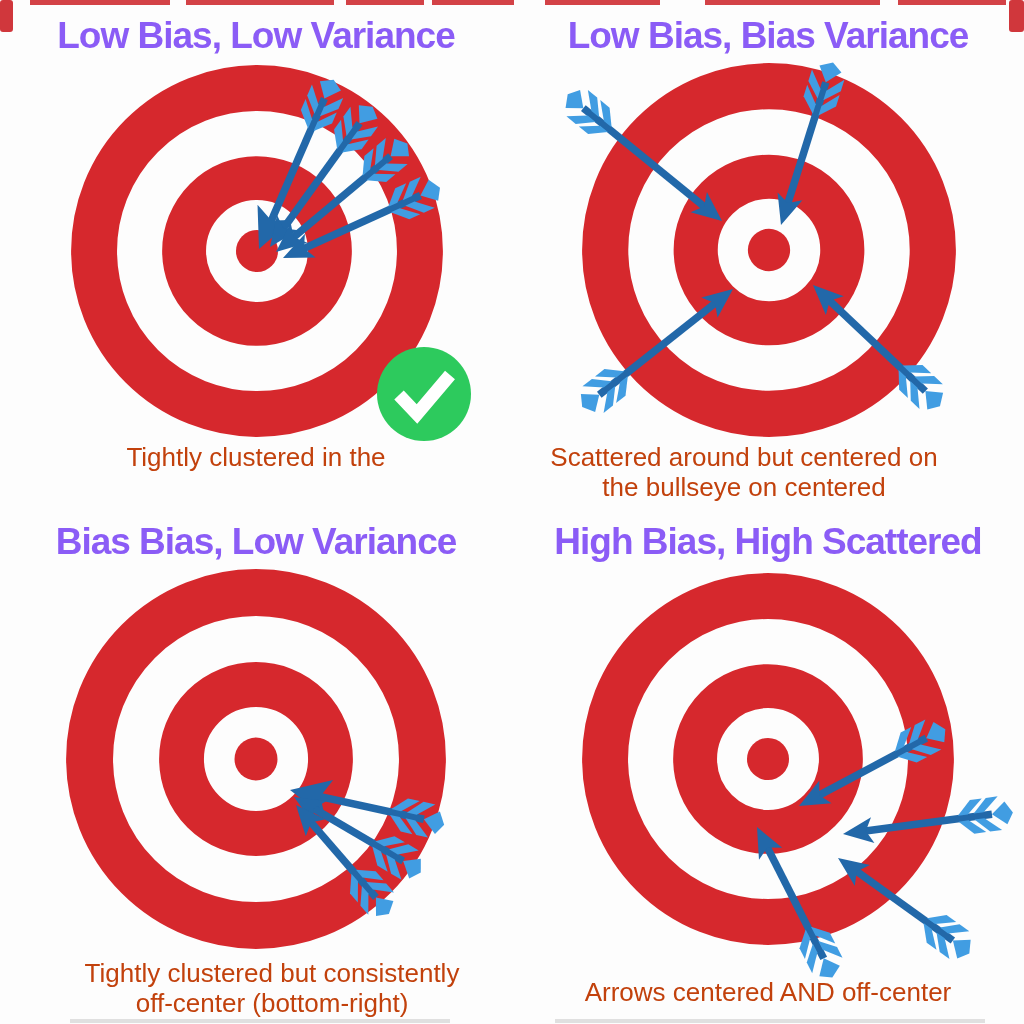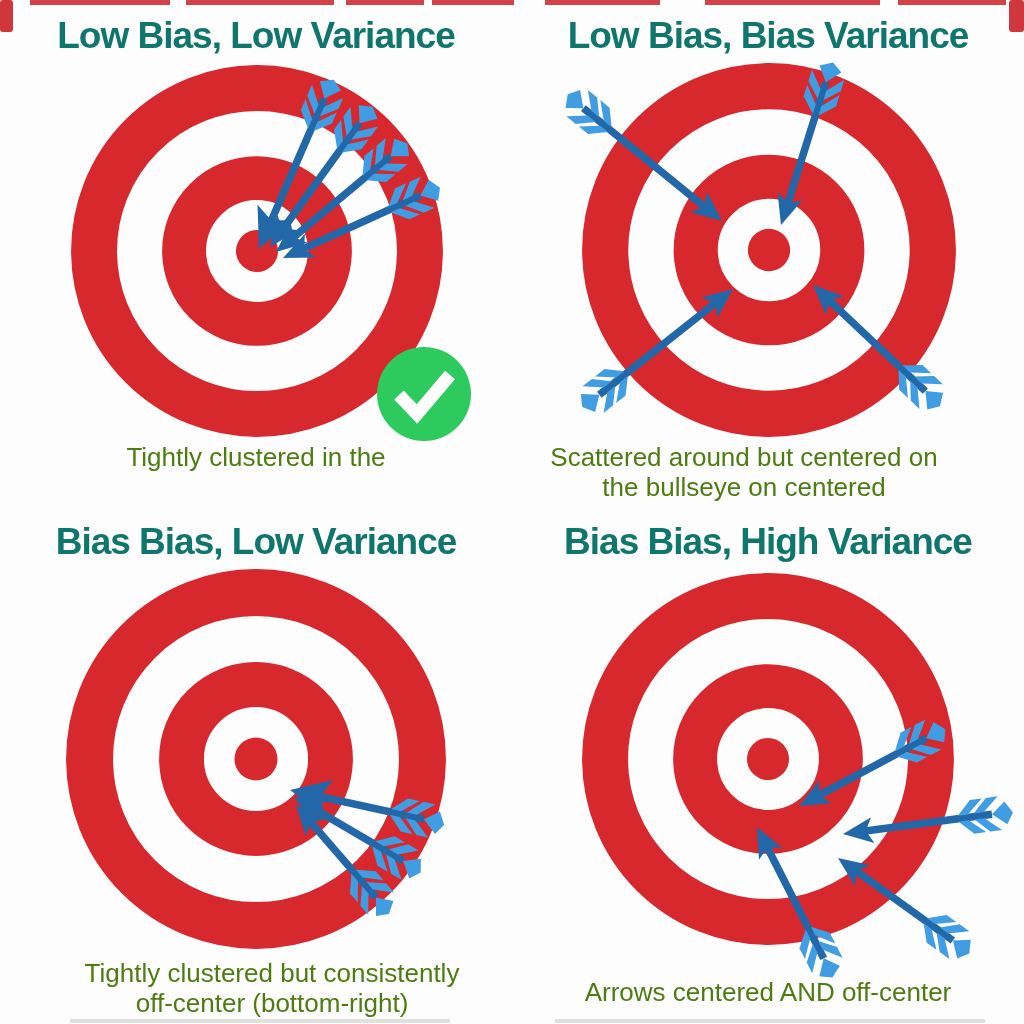--- a/index.html
+++ b/index.html
@@ -5,25 +5,25 @@
   html,body{margin:0;padding:0;}
   body{
     width:1024px;height:1024px;position:relative;overflow:hidden;
     background:#fdfdfd;
     font-family:"Liberation Sans",sans-serif;
   }
   #scene{position:absolute;left:0;top:0;}
   .title{
     position:absolute;width:512px;text-align:center;
     font-weight:bold;font-size:37px;letter-spacing:-1px;
-    color:#0f766e;white-space:nowrap;
+    color:#8b5cf6;white-space:nowrap;
   }
   .caption{
     position:absolute;width:512px;text-align:center;
-    font-size:26px;line-height:30px;color:#4d7c0f;
+    font-size:26px;line-height:30px;color:#c2410c;
   }
 </style>
 </head>
 <body>
 
 <svg id="scene" width="1024" height="1024" viewBox="0 0 1024 1024">
     <g>
       <g>
         <circle cx="257" cy="251" r="162.936" fill="none" stroke="#d6282d" stroke-width="45.942"></circle>
         <circle cx="257" cy="251" r="72.912" fill="none" stroke="#d6282d" stroke-width="43.896"></circle>
@@ -229,21 +229,21 @@
     <rect x="898" y="0" width="108" height="5" fill="#cb2127" opacity="0.85"></rect>
     <rect x="0" y="0" width="13" height="32" fill="#cb2127" opacity="0.9" rx="3"></rect>
     <rect x="1009" y="0" width="15" height="32" fill="#cb2127" opacity="0.9" rx="3"></rect>
     <rect x="70" y="1019" width="380" height="4" fill="#c9c9c9" opacity="0.55"></rect>
     <rect x="555" y="1019" width="430" height="4" fill="#c9c9c9" opacity="0.55"></rect>
   </svg>
 
 <div class="title" style="left:0;top:15px">Low Bias, Low Variance</div>
 <div class="title" style="left:512px;top:15px">Low Bias, Bias Variance</div>
 <div class="title" style="left:0;top:521px">Bias Bias, Low Variance</div>
-<div class="title" style="left:512px;top:521px">Bias Bias, High Variance</div>
+<div class="title" style="left:512px;top:521px">High Bias, High Scattered</div>
 
 <div class="caption" style="left:0;top:442px">
   <div>Tightly clustered in the</div>
 </div>
 <div class="caption" style="left:488px;top:442px">
   <div>Scattered around but centered on</div>
   <div>the bullseye on centered</div>
 </div>
 <div class="caption" style="left:16px;top:958px">
   <div>Tightly clustered but consistently</div>

